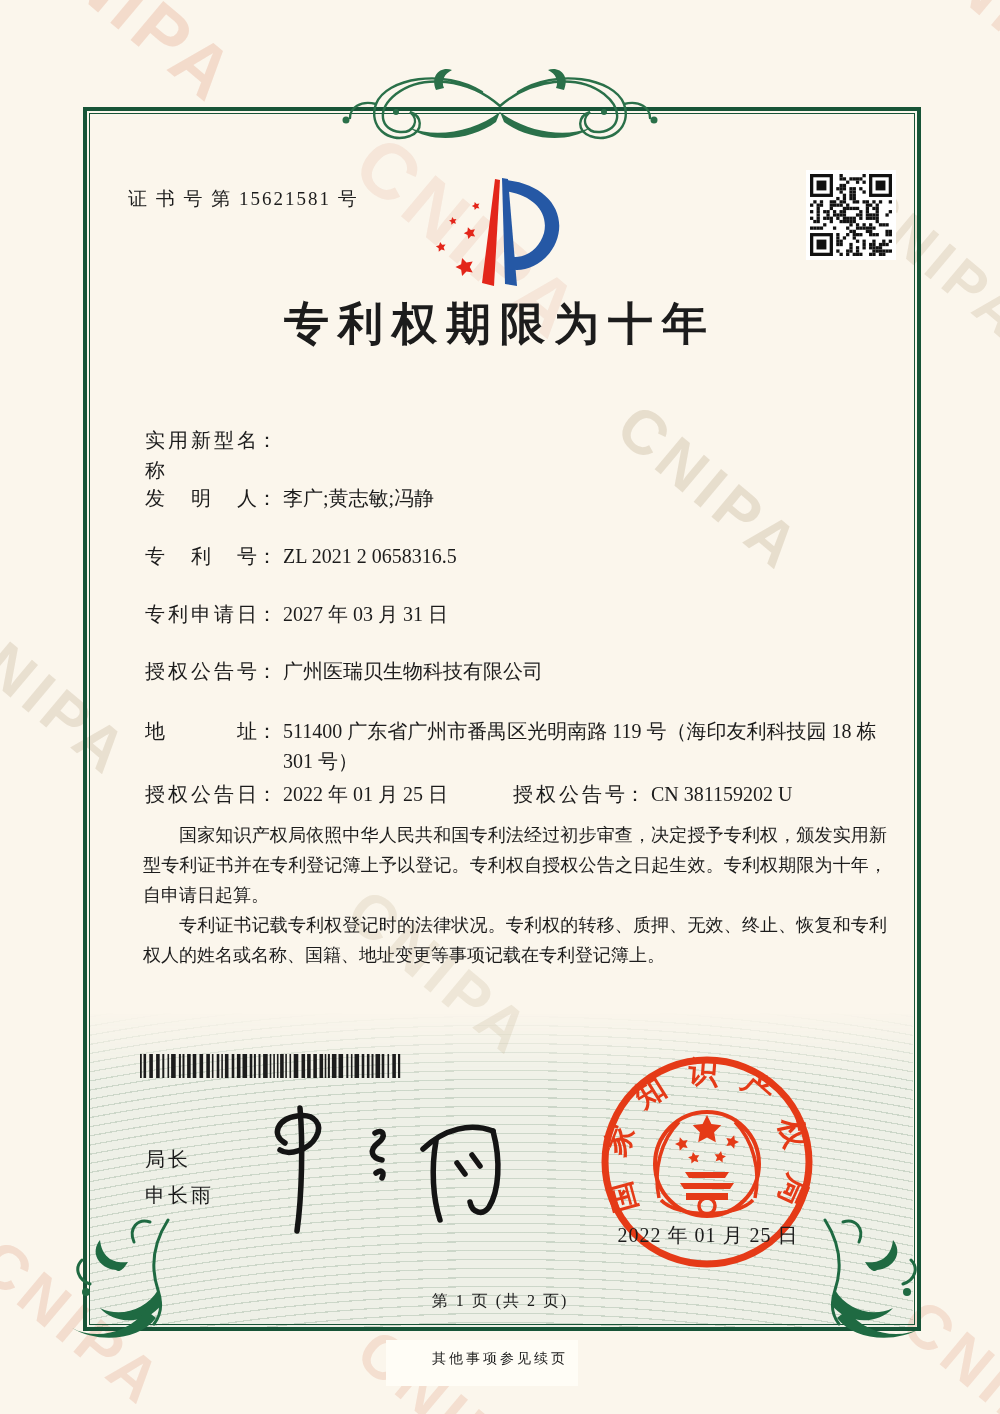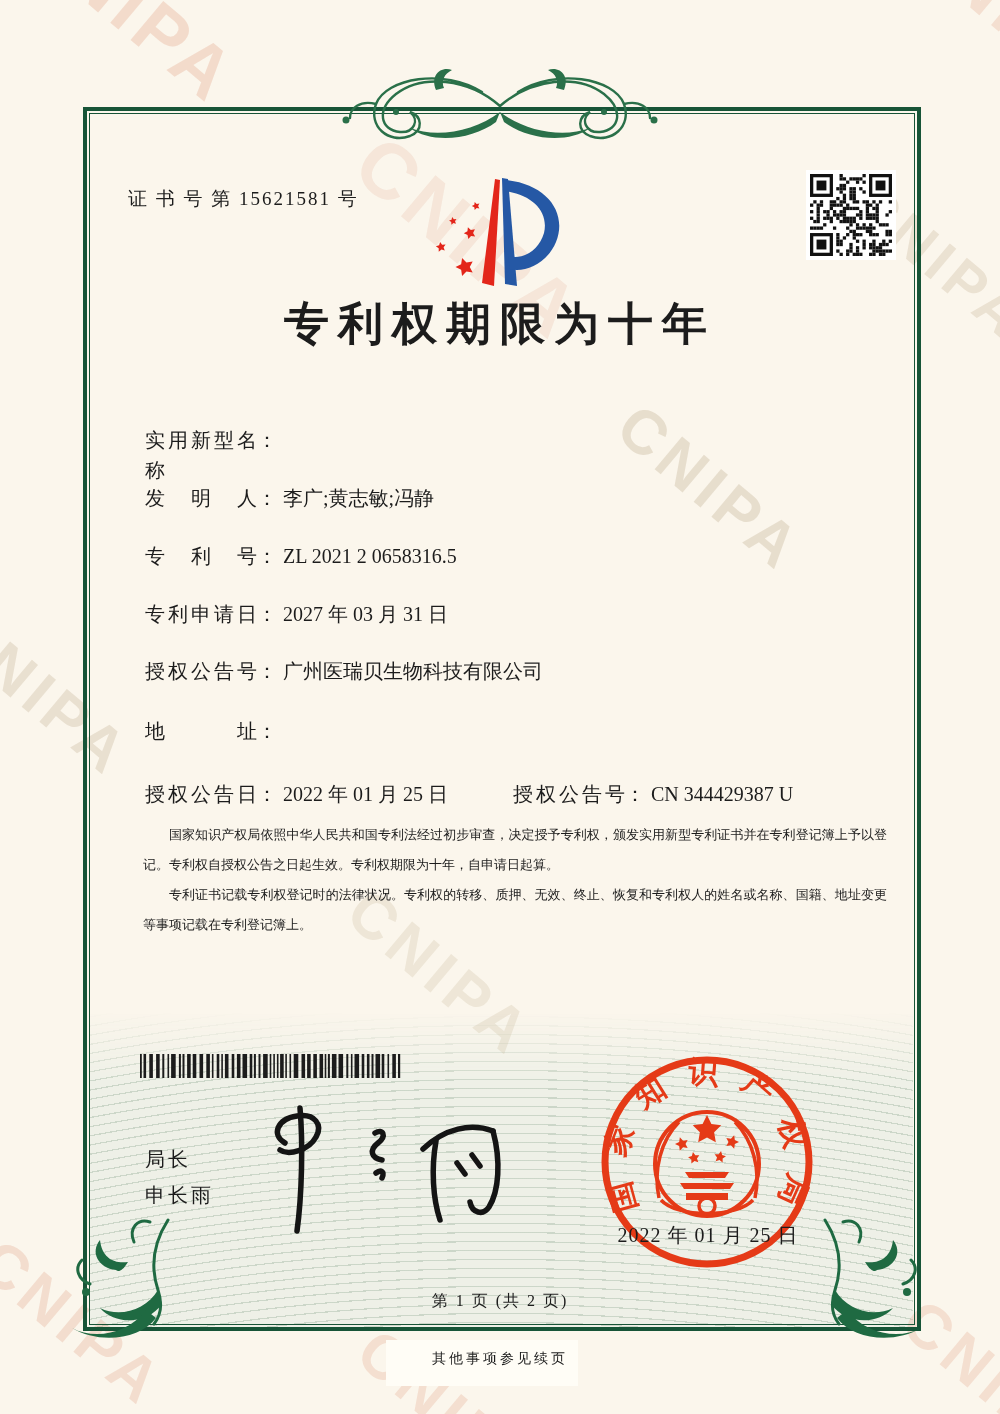--- a/index.html
+++ b/index.html
@@ -30,21 +30,21 @@
   .logo{position:absolute;left:420px;top:170px;z-index:2;}
   .title{position:absolute;left:0;right:0;top:294px;text-align:center;
     font-size:45px;font-weight:700;letter-spacing:9px;z-index:2;}
   
   .frow{position:absolute;left:145px;display:flex;align-items:flex-start;
     font-size:20px;z-index:2;line-height:30px;}
   .flabel{display:inline-block;width:112px;text-align:justify;text-align-last:justify;}
   .fcolon{display:inline-block;margin-right:6px;}
   .fvalue{display:inline-block;max-width:624px;}
   .body-text{position:absolute;left:143px;top:820px;width:744px;z-index:2;
-    font-size:13px;line-height:30px;text-align:justify;}
+    font-size:18px;line-height:30px;text-align:justify;}
   .body-text p{margin:0;text-indent:2em;}
   
   .barcode{position:absolute;left:140px;top:1054px;z-index:2;}
   .official{position:absolute;left:145px;font-size:20px;z-index:2;letter-spacing:3px;text-align:right;}
   .signature{position:absolute;left:255px;top:1103px;z-index:2;}
   .seal{position:absolute;left:593px;top:1048px;z-index:2;}
   .seal-date{position:absolute;left:606px;top:1222px;width:204px;text-align:center;
     font-size:20px;z-index:3;letter-spacing:1px;}
   .page-info{position:absolute;left:0;right:0;top:1291px;text-align:center;
     font-size:16px;z-index:2;letter-spacing:2px;}
@@ -362,30 +362,31 @@
     <span class="fvalue">2027 年 03 月 31 日</span>
   </div>
   <div class="frow" style="top:656px">
     <span class="flabel">授权公告号</span>
       <span class="fcolon">：</span>
     <span class="fvalue">广州医瑞贝生物科技有限公司</span>
   </div>
   <div class="frow" style="top:716px">
     <span class="flabel">地址</span>
       <span class="fcolon">：</span>
+    <span class="fvalue">511400 广东省广州市番禺区光明南路 119 号（海印友利科技园 18 栋 301 号）</span>
   </div>
   <div class="frow" style="top:779px">
     <span class="flabel">授权公告日</span>
       <span class="fcolon">：</span>
     <span class="fvalue">2022 年 01 月 25 日</span>
   </div>
   <div class="frow" style="left:513px;top:779px">
     <span class="flabel">授权公告号</span>
       <span class="fcolon">：</span>
-    <span class="fvalue">CN 344429387 U</span>
+    <span class="fvalue">CN 381159202 U</span>
   </div>
 
   <div class="body-text">
     <p>国家知识产权局依照中华人民共和国专利法经过初步审查，决定授予专利权，颁发实用新型专利证书并在专利登记簿上予以登记。专利权自授权公告之日起生效。专利权期限为十年，自申请日起算。</p>
     <p>专利证书记载专利权登记时的法律状况。专利权的转移、质押、无效、终止、恢复和专利权人的姓名或名称、国籍、地址变更等事项记载在专利登记簿上。</p>
   </div>
 
   <svg class="barcode" id="barcode" width="264" height="24" viewBox="0 0 264 24">
       <rect x="0" y="0" width="1.8" height="24" fill="#1c1c1c"></rect>
       <rect x="3.5" y="0" width="2.6" height="24" fill="#1c1c1c"></rect>

